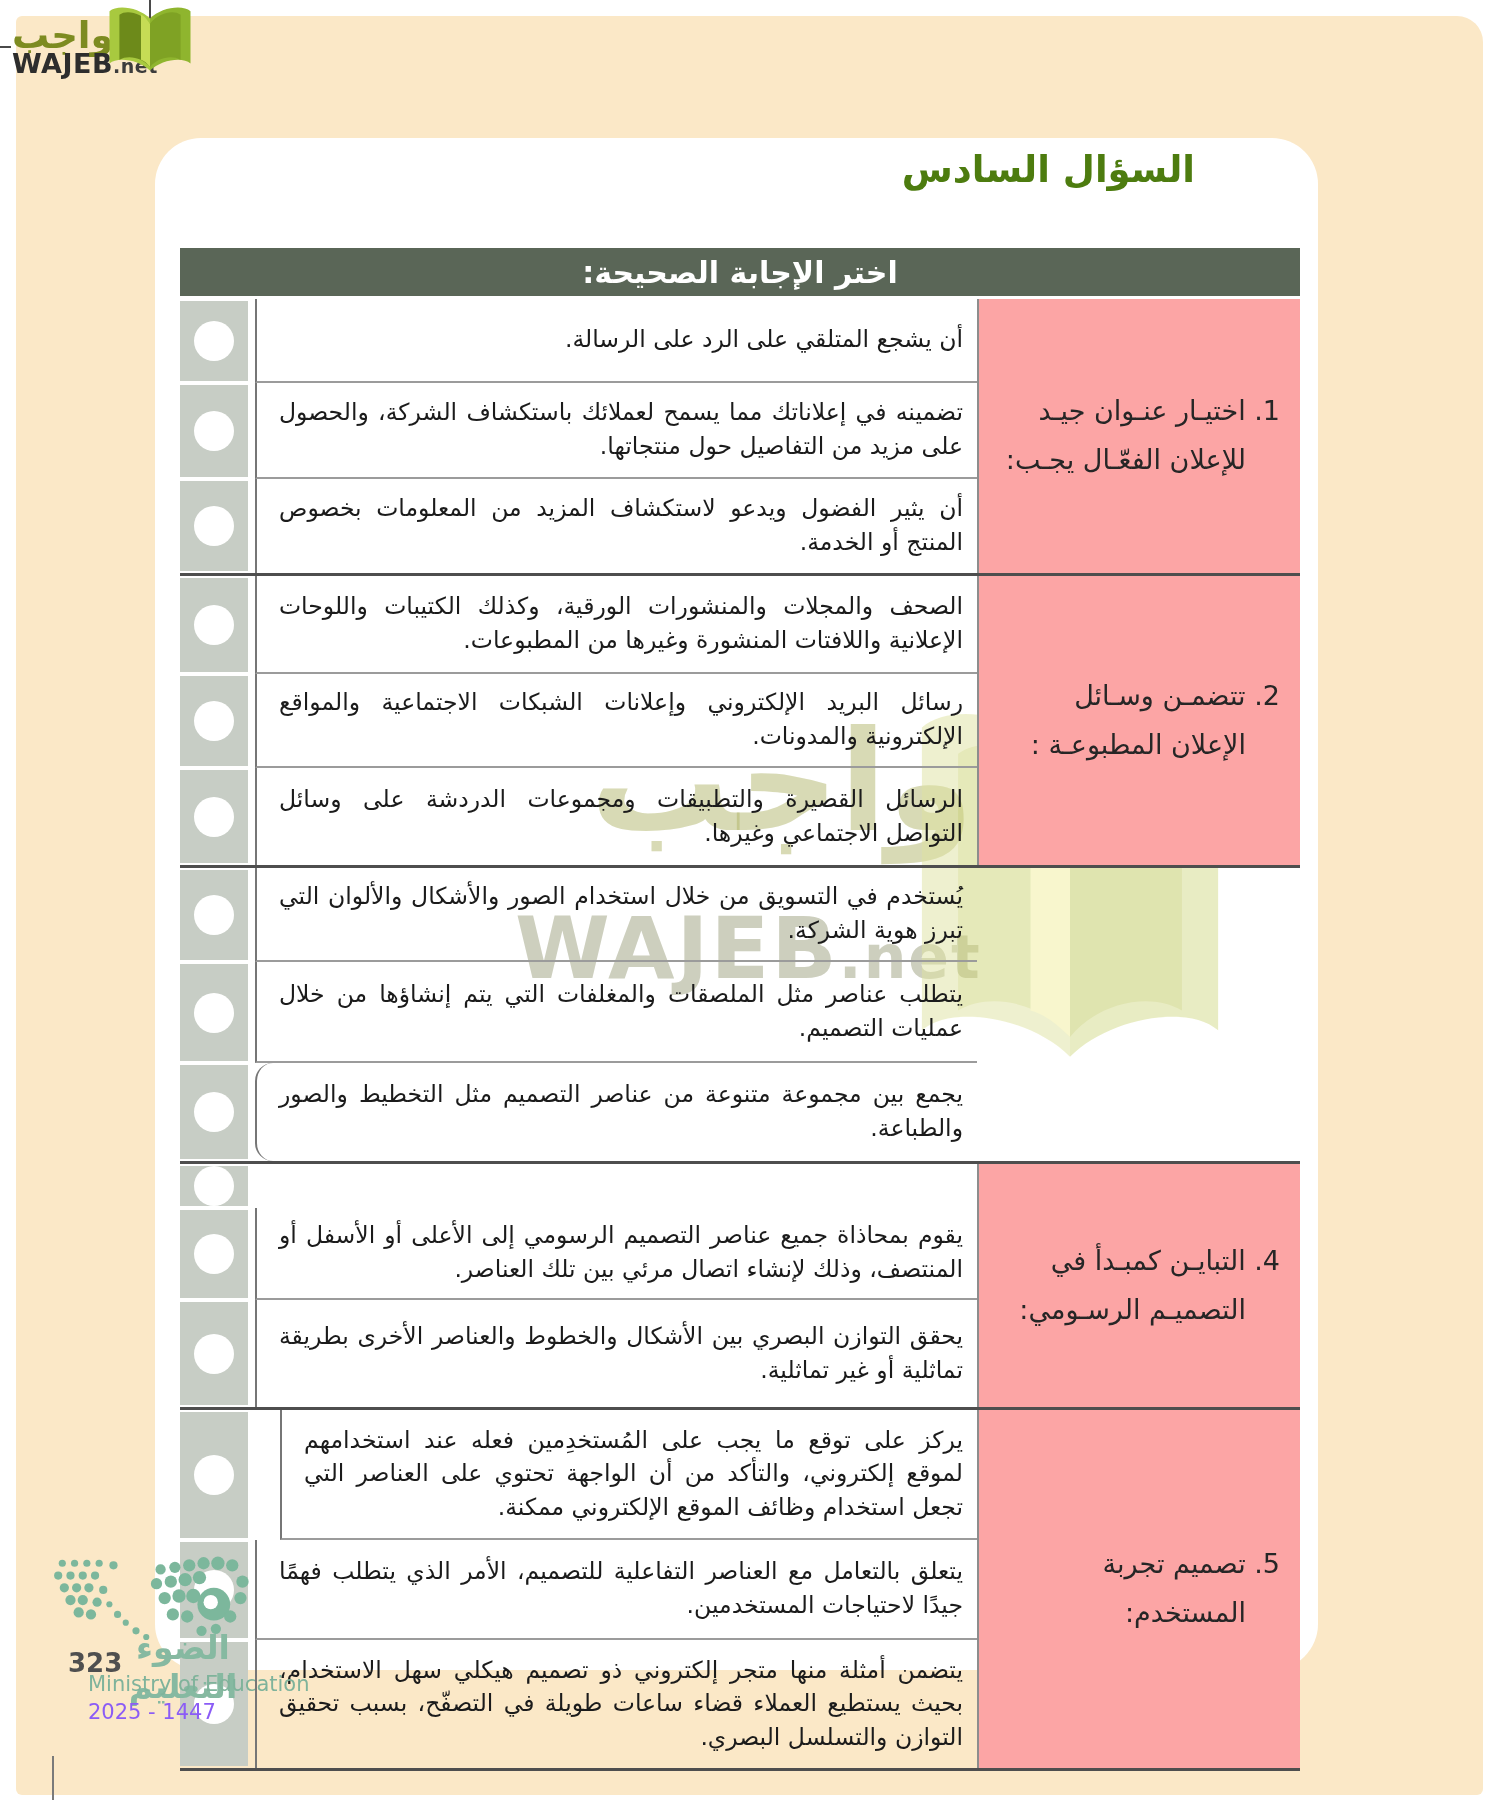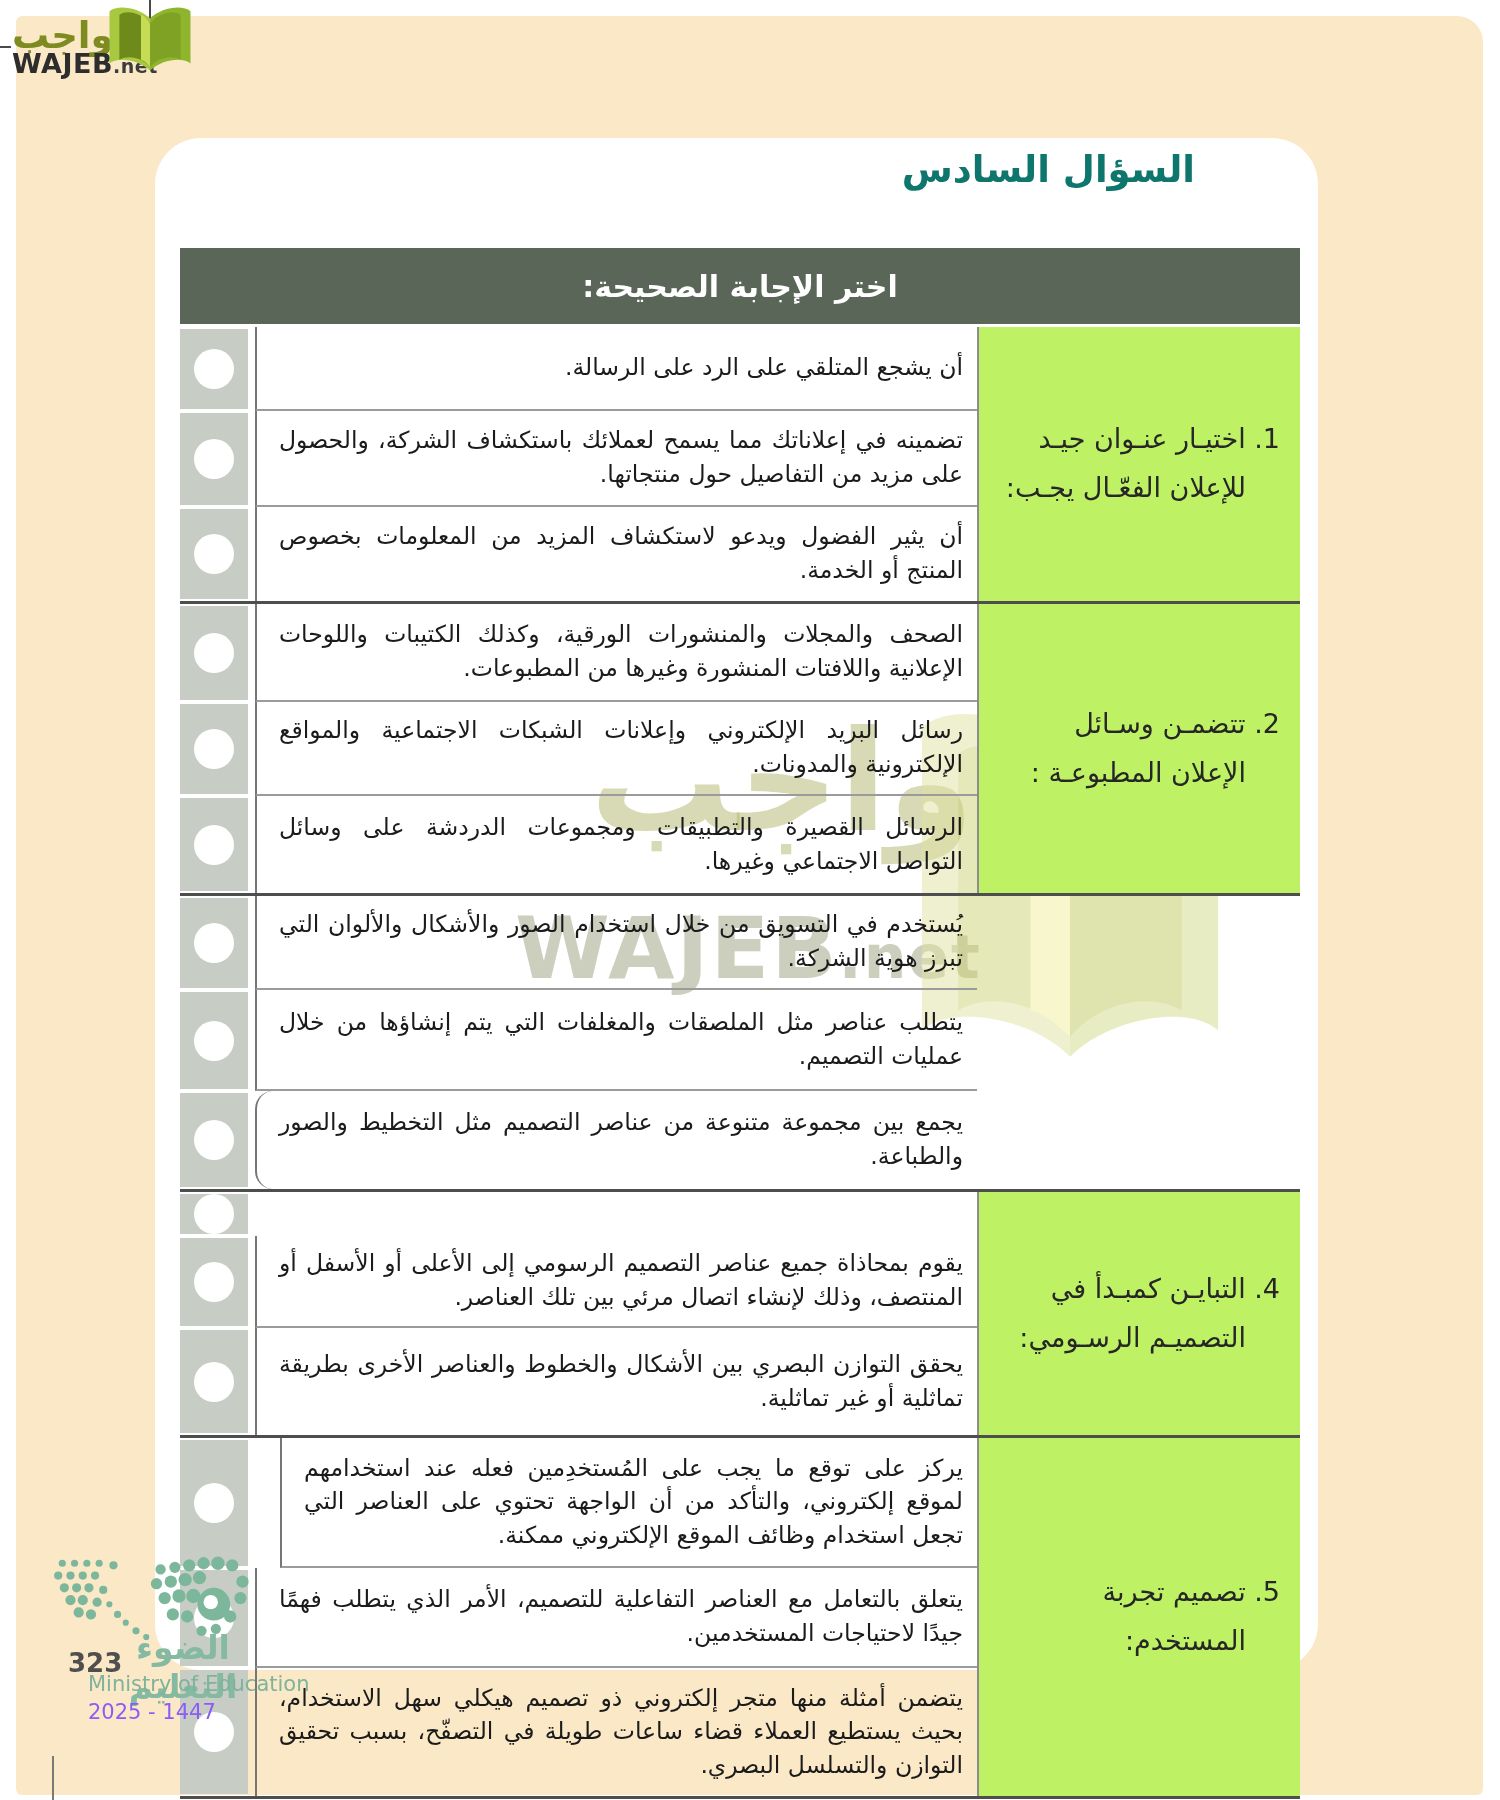--- a/index.html
+++ b/index.html
@@ -22,36 +22,36 @@
 
   
   .sitelogo{position:absolute;left:10px;top:4px;width:200px;height:72px;}
   .logo-ar{position:absolute;left:2px;top:10px;font-size:37px;font-weight:bold;color:#7d8b21;direction:rtl;}
   .logo-en{position:absolute;left:2px;top:44px;font-size:27px;font-weight:bold;color:#2d2d2d;letter-spacing:.5px;}
   .logo-en .tld{font-size:19px;color:#3c3c3c;}
   .logo-book{position:absolute;left:92px;top:0;}
 
   
   .title{position:absolute;top:148px;right:305px;font-size:37px;font-weight:bold;
-         color:#0f766e;direction:rtl;}
+         color:#4d7c0f;direction:rtl;}
 
   
   .wm{position:absolute;pointer-events:none;}
   .wm-ar{left:590px;top:700px;font-size:140px;font-weight:bold;color:rgba(173,177,100,.48);direction:rtl;}
   .wm-en{left:515px;top:898px;font-size:86px;font-weight:bold;color:rgba(145,148,110,.45);letter-spacing:2px;}
   .wm-en .tld{font-size:60px;font-weight:bold;}
   .wm-book{left:905px;top:688px;opacity:.5;}
 
   
   .qtable{position:absolute;left:180px;top:248px;width:1120px;}
-  .thead{height:76px;background:#5a6657;color:#ffffff;display:flex;align-items:center;
+  .thead{height:48px;background:#5a6657;color:#ffffff;display:flex;align-items:center;
          justify-content:center;font-size:30px;font-weight:bold;direction:rtl;margin-bottom:3px;}
   .group{display:grid;direction:rtl;grid-template-columns:323px 1fr 75px;
          border-bottom:3px solid #4e4e4e;}
-  .cat{grid-column:1;background:#bef264;border-left:2px solid #8d8d8d;
+  .cat{grid-column:1;background:#fca5a5;border-left:2px solid #8d8d8d;
        display:flex;align-items:center;}
   .cat .t{width:100%;font-size:27px;line-height:1.8;color:#262626;
           padding:10px 54px 10px 16px;text-indent:-34px;}
   .ans{grid-column:2;border-bottom:2px solid #9b9b9b;border-left:2px solid #767676;
        display:flex;align-items:center;padding:6px 14px 6px 22px;background:transparent;}
   .ans.last{border-bottom:none;}
   .ans .t{width:100%;font-size:23.5px;line-height:1.43;color:#1b1b1b;text-align:justify;}
   .radio{grid-column:3;background:#C7CDC5;margin:2px 7px 2px 0;
          display:flex;align-items:center;justify-content:center;}
   .dot{width:40px;height:40px;border-radius:50%;background:#ffffff;}

